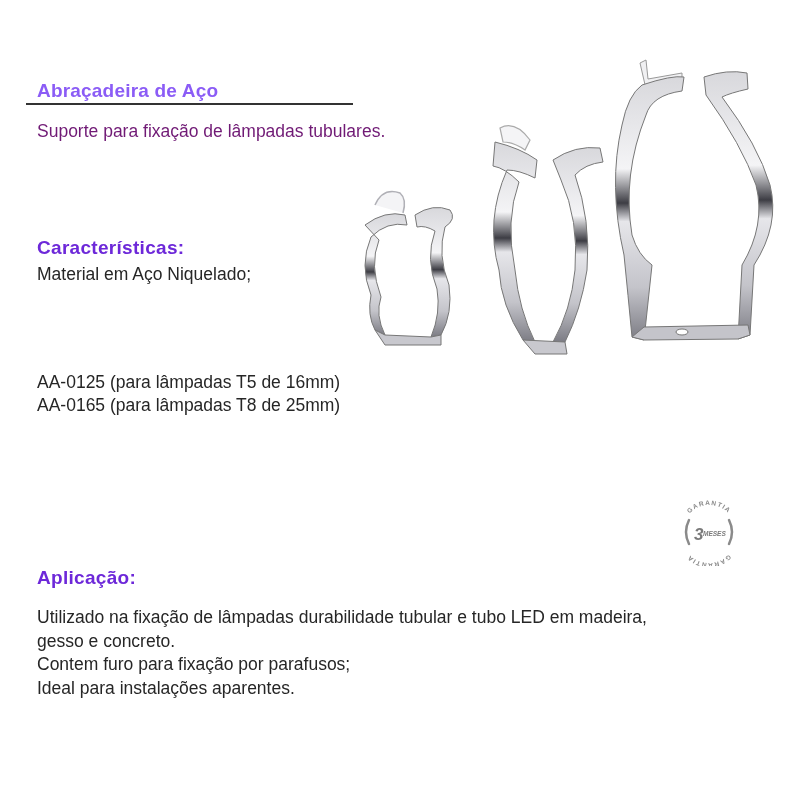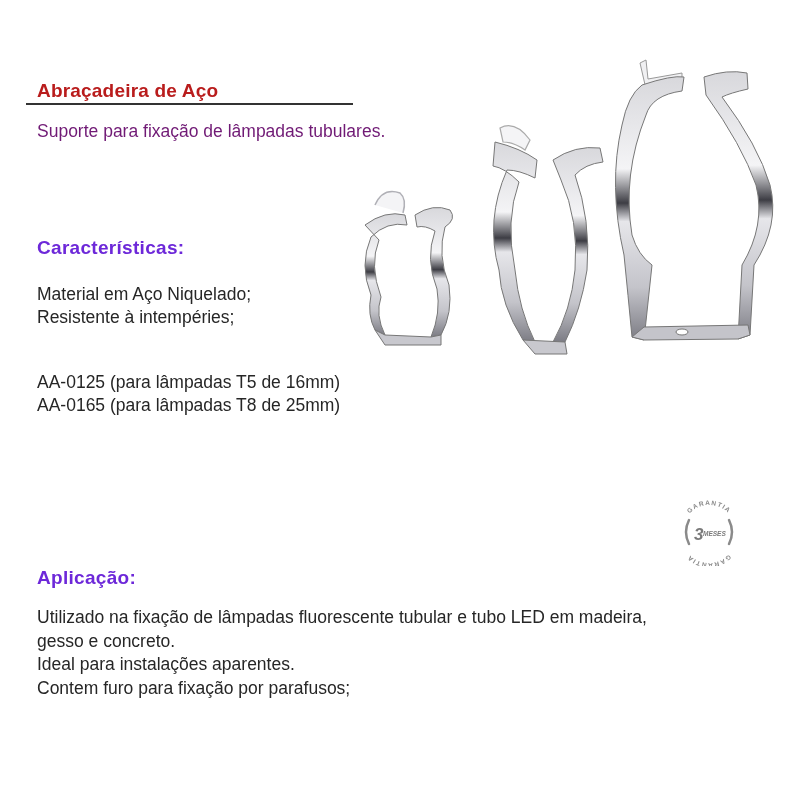--- a/index.html
+++ b/index.html
@@ -17,21 +17,21 @@
     }
     .title-block {
       position: absolute;
       left: 26px;
       top: 80px;
       width: 327px;
     }
     .title {
       font-weight: bold;
       font-size: 19px;
-      color: #b91c1c;
+      color: #8b5cf6;
       padding-left: 11px;
       line-height: 22px;
       letter-spacing: 0.2px;
     }
     .title-rule {
       height: 2px;
       background: #333;
       margin-top: 1px;
     }
     .subtitle {
@@ -56,21 +56,21 @@
       left: 37px;
       font-size: 17.5px;
       line-height: 22.5px;
       color: #262626;
       margin: 0;
       padding: 0;
       list-style: none;
     }
     .lines li { white-space: nowrap; }
     #heading-caracteristicas { top: 237px; }
-    #list-caracteristicas { top: 263px; margin-top: 20px; }
+    #list-caracteristicas { top: 263px; }
     #models-block { top: 371px; }
     #heading-aplicacao { top: 567px; }
     #list-aplicacao { top: 606px; line-height: 23.5px; }
 
     .products {
       position: absolute;
       left: 330px;
       top: 50px;
       width: 470px;
       height: 320px;
@@ -91,34 +91,33 @@
 <div class="title-block">
   <div class="title">Abraçadeira de Aço</div>
   <div class="title-rule"></div>
 </div>
 
 <div class="subtitle">Suporte para fixação de lâmpadas tubulares.</div>
 
 <div class="section-heading" id="heading-caracteristicas">Características:</div>
 <ul class="lines" id="list-caracteristicas">
   <li>Material em Aço Niquelado;</li>
-  <li>Resistente à intempéries;</li>
 </ul>
 
 <ul class="lines" id="models-block">
   <li>AA-0125 (para lâmpadas T5 de 16mm)</li>
   <li>AA-0165 (para lâmpadas T8 de 25mm)</li>
 </ul>
 
 <div class="section-heading" id="heading-aplicacao">Aplicação:</div>
 <ul class="lines" id="list-aplicacao">
-  <li>Utilizado na fixação de lâmpadas fluorescente tubular e tubo LED em madeira,</li>
+  <li>Utilizado na fixação de lâmpadas durabilidade tubular e tubo LED em madeira,</li>
   <li>gesso e concreto.</li>
+  <li>Contem furo para fixação por parafusos;</li>
   <li>Ideal para instalações aparentes.</li>
-  <li>Contem furo para fixação por parafusos;</li>
 </ul>
 
 <div class="products">
   <svg width="0" height="0" style="position:absolute">
     <defs>
       <linearGradient id="steelH" x1="0" y1="0" x2="1" y2="0">
         <stop offset="0" stop-color="#9a9aa0"></stop>
         <stop offset="0.25" stop-color="#f2f2f4"></stop>
         <stop offset="0.5" stop-color="#b8b8be"></stop>
         <stop offset="0.75" stop-color="#ededf0"></stop>

